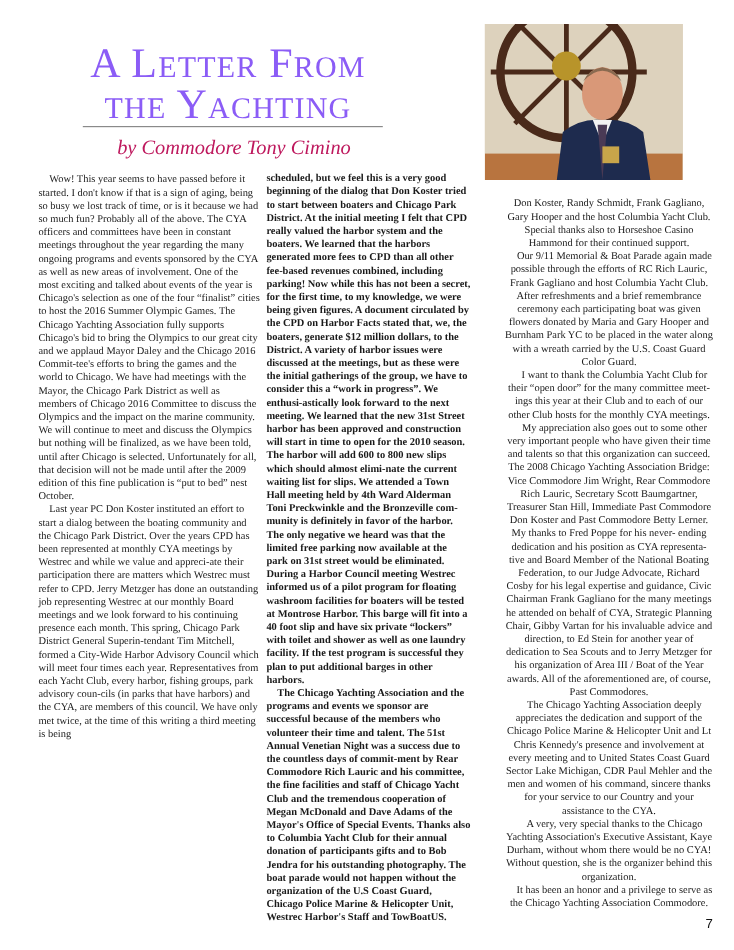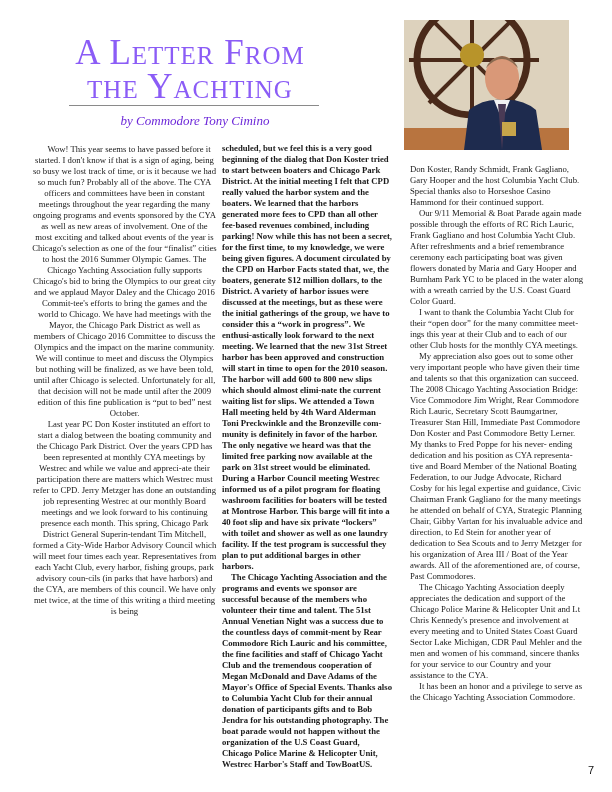--- a/index.html
+++ b/index.html
@@ -1,27 +1,27 @@
 <!DOCTYPE html>
 <html><head>
 <meta charset="utf-8">
 <style>
   html, body { margin:0; padding:0; background:#ffffff; }
   body { width:612px; height:792px; position:relative; overflow:hidden; font-family:"Liberation Serif", "DejaVu Serif", serif; color:#1a1a1a; }
   .title { position:absolute; left:40px; top:36px; width:300px; text-align:center; color:#8b5cf6; font-family:"Liberation Serif", "DejaVu Serif", serif; font-weight:normal; letter-spacing:1px; line-height:34px; }
   .title .line { display:block; font-size:35px; font-variant:small-caps; }
   .divider { position:absolute; left:69px; top:105px; width:250px; height:1px; background:#8a8a8a; }
-  .byline { position:absolute; left:40px; top:113px; width:310px; text-align:center; font-style:italic; font-size:13px; color:#6d28d9; }
+  .byline { position:absolute; left:40px; top:113px; width:310px; text-align:center; font-style:italic; font-size:17px; color:#be185d; }
   .photo { position:absolute; left:404px; top:20px; width:165px; height:130px; overflow:hidden; background:#d9cdb6; }
   .col { position:absolute; top:144px; font-size:8.7px; line-height:11px; text-align:left; color:#1a1a1a; }
   .col p { margin:0; text-indent:9px; }
   .col p.noindent { text-indent:0; }
-  .col1 { left:32px; width:185px;text-align:center; }
+  .col1 { left:32px; width:185px; }
   .col2 { left:222px; width:170px; top:143px;font-weight:bold; }
-  .col3 { left:410px; width:175px; top:164px; }
+  .col3 { left:420px; width:175px; top:164px;text-align:center; }
   .pagenum { position:absolute; left:588px; top:764px; font-family:"Liberation Sans", sans-serif; font-size:11px; color:#111; }
 </style>
 </head>
 <body>
 
 <div class="title">
   <span class="line">A Letter From</span>
   <span class="line">the Yachting</span>
 </div>
 <div class="divider"></div>
@@ -57,16 +57,17 @@
   <p class="noindent">scheduled, but we feel this is a very good beginning of the dialog that Don Koster tried to start between boaters and Chicago Park District. At the initial meeting I felt that CPD really valued the harbor system and the boaters. We learned that the harbors generated more fees to CPD than all other fee-based revenues combined, including parking! Now while this has not been a secret, for the first time, to my knowledge, we were being given figures. A document circulated by the CPD on Harbor Facts stated that, we, the boaters, generate $12 million dollars, to the District. A variety of harbor issues were discussed at the meetings, but as these were the initial gatherings of the group, we have to consider this a “work in progress”. We enthusi-astically look forward to the next meeting. We learned that the new 31st Street harbor has been approved and construction will start in time to open for the 2010 season. The harbor will add 600 to 800 new slips which should almost elimi-nate the current waiting list for slips. We attended a Town Hall meeting held by 4th Ward Alderman Toni Preckwinkle and the Bronzeville com-munity is definitely in favor of the harbor. The only negative we heard was that the limited free parking now available at the park on 31st street would be eliminated. During a Harbor Council meeting Westrec informed us of a pilot program for floating washroom facilities for boaters will be tested at Montrose Harbor. This barge will fit into a 40 foot slip and have six private “lockers” with toilet and shower as well as one laundry facility. If the test program is successful they plan to put additional barges in other harbors.</p>
   <p>The Chicago Yachting Association and the programs and events we sponsor are successful because of the members who volunteer their time and talent. The 51st Annual Venetian Night was a success due to the countless days of commit-ment by Rear Commodore Rich Lauric and his committee, the fine facilities and staff of Chicago Yacht Club and the tremendous cooperation of Megan McDonald and Dave Adams of the Mayor's Office of Special Events. Thanks also to Columbia Yacht Club for their annual donation of participants gifts and to Bob Jendra for his outstanding photography. The boat parade would not happen without the organization of the U.S Coast Guard, Chicago Police Marine &amp; Helicopter Unit, Westrec Harbor's Staff and TowBoatUS.</p>
 </div>
 
 <div class="col col3">
   <p class="noindent">Don Koster, Randy Schmidt, Frank Gagliano, Gary Hooper and the host Columbia Yacht Club. Special thanks also to Horseshoe Casino Hammond for their continued support.</p>
   <p>Our 9/11 Memorial &amp; Boat Parade again made possible through the efforts of RC Rich Lauric, Frank Gagliano and host Columbia Yacht Club. After refreshments and a brief remembrance ceremony each participating boat was given flowers donated by Maria and Gary Hooper and Burnham Park YC to be placed in the water along with a wreath carried by the U.S. Coast Guard Color Guard.</p>
   <p>I want to thank the Columbia Yacht Club for their “open door” for the many committee meet-ings this year at their Club and to each of our other Club hosts for the monthly CYA meetings.</p>
   <p>My appreciation also goes out to some other very important people who have given their time and talents so that this organization can succeed. The 2008 Chicago Yachting Association Bridge: Vice Commodore Jim Wright, Rear Commodore Rich Lauric, Secretary Scott Baumgartner, Treasurer Stan Hill, Immediate Past Commodore Don Koster and Past Commodore Betty Lerner. My thanks to Fred Poppe for his never- ending dedication and his position as CYA representa-tive and Board Member of the National Boating Federation, to our Judge Advocate, Richard Cosby for his legal expertise and guidance, Civic Chairman Frank Gagliano for the many meetings he attended on behalf of CYA, Strategic Planning Chair, Gibby Vartan for his invaluable advice and direction, to Ed Stein for another year of dedication to Sea Scouts and to Jerry Metzger for his organization of Area III / Boat of the Year awards. All of the aforementioned are, of course, Past Commodores.</p>
   <p>The Chicago Yachting Association deeply appreciates the dedication and support of the Chicago Police Marine &amp; Helicopter Unit and Lt Chris Kennedy's presence and involvement at every meeting and to United States Coast Guard Sector Lake Michigan, CDR Paul Mehler and the men and women of his command, sincere thanks for your service to our Country and your assistance to the CYA.</p>
+  <p>A very, very special thanks to the Chicago Yachting Association's Executive Assistant, Kaye Durham, without whom there would be no CYA! Without question, she is the organizer behind this organization.</p>
   <p>It has been an honor and a privilege to serve as the Chicago Yachting Association Commodore.</p>
 </div>
 
 <div class="pagenum">7</div>
 
 </body></html>

